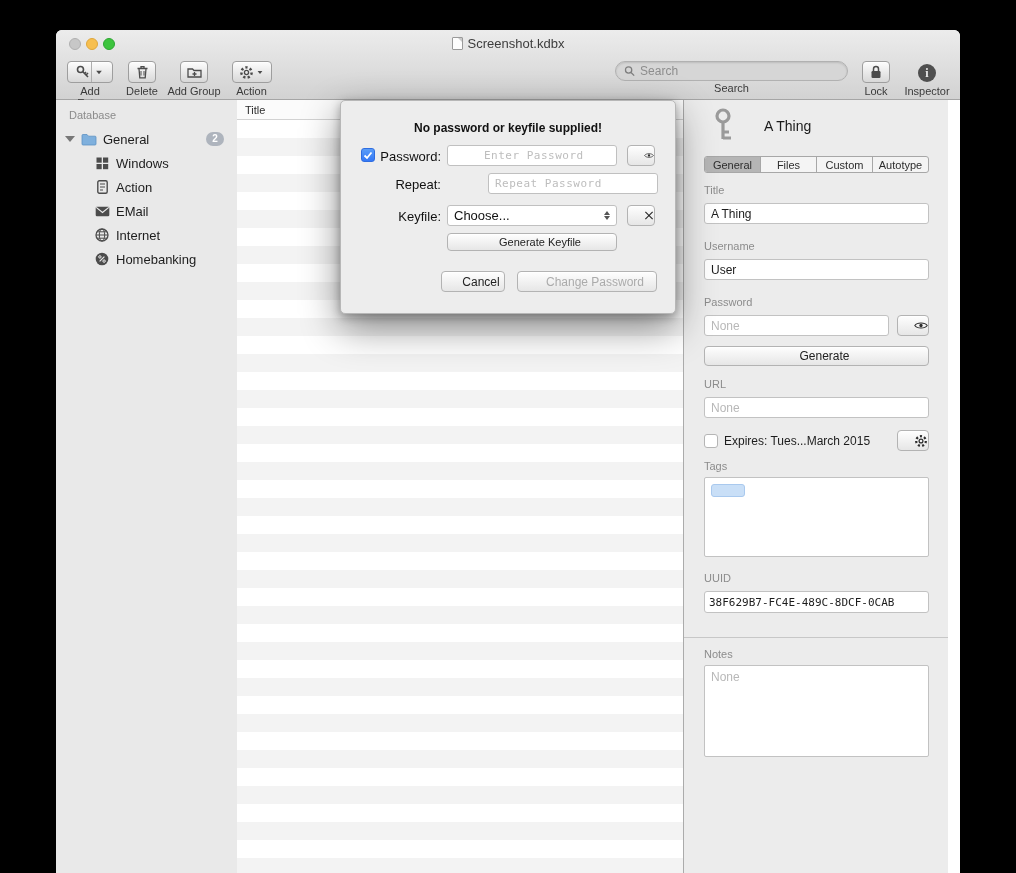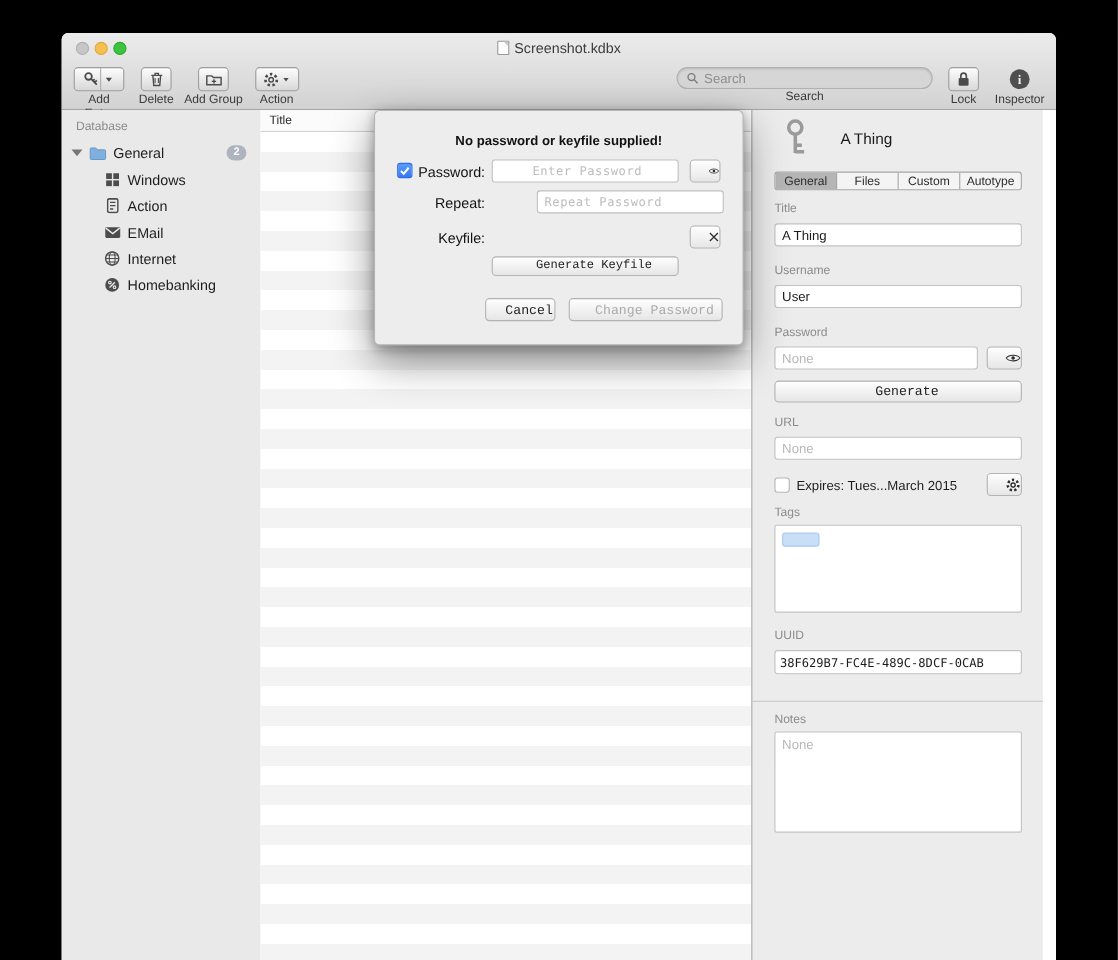--- a/index.html
+++ b/index.html
@@ -69,21 +69,21 @@
 
   
   .inspector { position:absolute; right:12px; top:70px; width:265px; bottom:0;
                background:#ececec; border-left:1px solid #ababab; }
   .ins-content { position:absolute; left:20px; top:0; width:225px; height:100%; }
   .ins-label { position:absolute; font-size:11px; color:#8c8c8c; }
   .field { position:absolute; width:100%; height:21px; border:1px solid #c2c2c2; border-radius:3px;
            background:#fff; font-size:12px; padding:0 6px; color:#1c1c1c; font-family:inherit; outline:none; }
   .field::placeholder { color:#b8b8b8; }
   .btn { border:1px solid #b3b3b3; border-radius:4px; background:linear-gradient(#fefefe,#e6e6e6);
-         font-size:12px; color:#222; font-family:Liberation Mono, monospace; box-shadow:inset 0 1px 0 rgba(255,255,255,.8);padding-left:16px; }
+         font-size:12px; color:#222; font-family:Liberation Sans, sans-serif; box-shadow:inset 0 1px 0 rgba(255,255,255,.8);padding-left:16px; }
   .sq-btn { display:inline-flex; align-items:center; justify-content:center; }
 
   .entry-key { position:absolute; left:4px; top:8px; }
   .entry-title { position:absolute; left:60px; top:18px; font-size:14px; color:#1a1a1a; }
 
   .segmented { position:absolute; top:56px; left:0; width:100%; height:17px; display:flex;
                border:1px solid #a7a7a7; border-radius:3px; overflow:hidden; background:#f4f4f4; font-size:11px; }
   .seg { flex:1; display:flex; align-items:center; justify-content:center; color:#2d2d2d; border-right:1px solid #a7a7a7; }
   .seg:last-child { border-right:none; }
   .seg.selected { background:#b5b5b5; }
@@ -387,20 +387,27 @@
       <svg width="17" height="11" viewBox="0 0 18 12">
           <path d="M1 6 C4 1.6 14 1.6 17 6 C14 10.4 4 10.4 1 6 Z" fill="none" stroke="#2e2e2e" stroke-width="1.3"></path>
           <circle cx="9" cy="6" r="2.1" fill="#2e2e2e"></circle>
         </svg>
     </span>
 
     <span class="dlg-label" style="top:76px; left:4px;">Repeat:</span>
     <input class="dlg-field" style="top: 72px; margin-left: 41px;" placeholder="Repeat Password">
 
     <span class="dlg-label" style="top:108px; left:4px;">Keyfile:</span>
+    <span class="dlg-select" style="top:104px;">
+      <span>Choose...</span>
+      <span class="stepper">
+          <span class="tri-up"></span>
+          <span class="tri-dn"></span>
+        </span>
+    </span>
     <span class="btn sq-btn dlg-sq" style="top:104px;">
       <svg width="11" height="11" viewBox="0 0 11 11">
           <path d="M1.5 1.5 L9.5 9.5 M9.5 1.5 L1.5 9.5" stroke="#2e2e2e" stroke-width="1.3"></path>
         </svg>
     </span>
 
     <button class="btn" style="position:absolute; left:106px; top:132px; width:170px; height:18px; font-size:11px;">Generate Keyfile</button>
 
     <button class="btn" style="position:absolute; left:100px; top:170px; width:64px; height:21px;">Cancel</button>
     <button class="btn disabled" disabled="" style="position:absolute; left:176px; top:170px; width:140px; height:21px;">Change Password</button>

